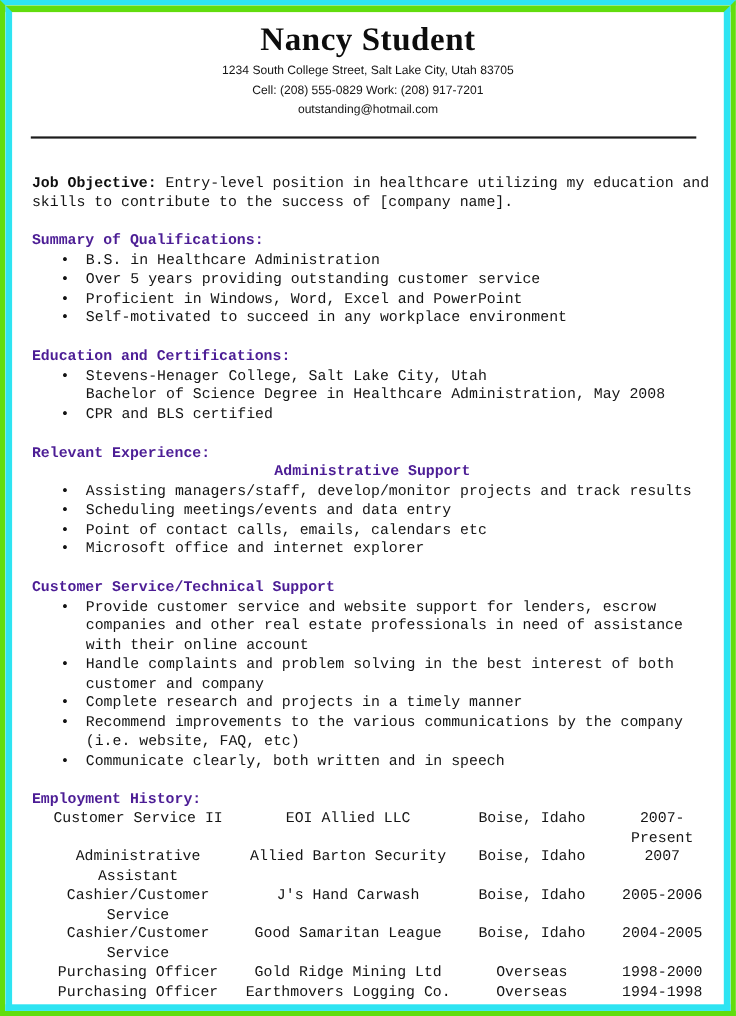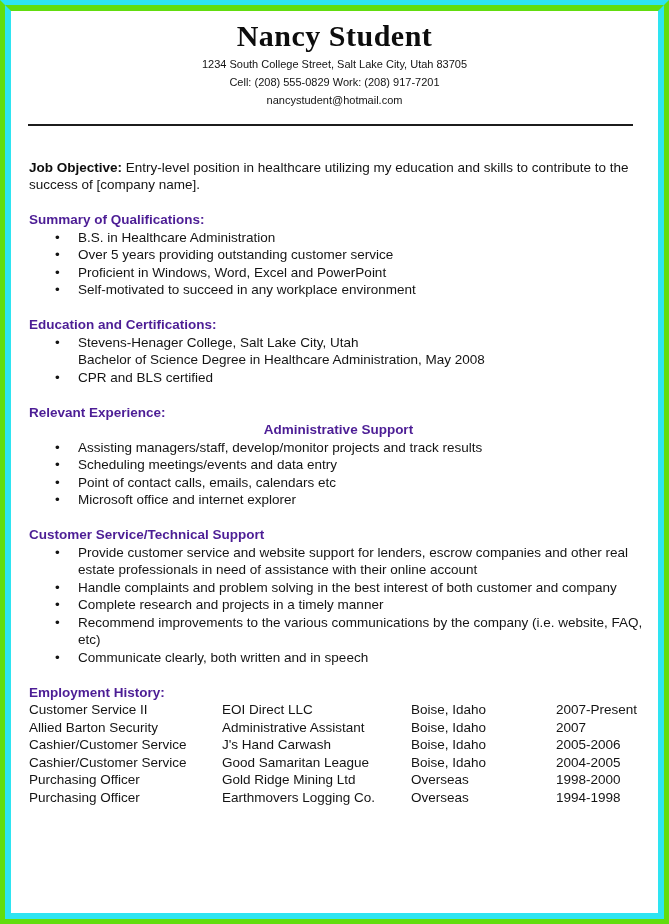--- a/index.html
+++ b/index.html
@@ -40,49 +40,50 @@
   .header-divider {
     height: 1.5px;
     background: #1c1c1c;
     margin: 15px 25px 0 17px;
   }
   .content {
     padding: 0 10px 0 18px;
     font-size: 13.5px;
     line-height: 17.5px;
     color: #141414;
+    font-family: Liberation Mono, monospace;
   }
   .objective { margin: 33px 0 0 0; }
   .b { font-weight: 700; color: #0d0d0d; }
   .section-heading, .group-heading {
     font-size: 13.5px; line-height: 17.5px;
     font-weight: 700; color: #4c1d95;
     margin: 17.5px 0 0 0;
   }
   .group-heading.no-gap { margin: 0; text-align: center; }
   .bullet-row { display: flex; align-items: flex-start; }
   .bullet-glyph { flex: 0 0 23px; margin-left: 26px; }
   .bullet-text { flex: 1; }
-  .emp-table { margin: 0; }
+  .emp-table { margin: 0; text-align: center; }
   .emp-row {
     display: grid;
     grid-template-columns: 193px 189px 145px 1fr;
   }
 </style>
 </head>
 <body>
 
 <div class="outer-frame">
   <div class="inner-frame">
 
     <header class="resume-header">
       <h1 class="person-name">Nancy Student</h1>
       <div class="contact-line">1234 South College Street, Salt Lake City, Utah 83705</div>
       <div class="contact-line">Cell: (208) 555-0829 Work: (208) 917-7201</div>
-      <div class="contact-line">nancystudent@hotmail.com</div>
+      <div class="contact-line">outstanding@hotmail.com</div>
     </header>
 
     <div class="header-divider"></div>
 
     <main class="content">
 
       <p class="objective">
         <span class="b">Job Objective:</span>
         <span>Entry-level position in healthcare utilizing my education and skills to contribute to the success of [company name].</span>
       </p>
@@ -164,27 +165,27 @@
           <span class="bullet-glyph">•</span>
           <div class="bullet-text">Communicate clearly, both written and in speech</div>
         </div>
       </section>
 
       <section>
         <h2 class="section-heading">Employment History:</h2>
         <div class="emp-table">
           <div class="emp-row">
             <div>Customer Service II</div>
-            <div>EOI Direct LLC</div>
+            <div>EOI Allied LLC</div>
             <div>Boise, Idaho</div>
             <div>2007-Present</div>
           </div>
           <div class="emp-row">
+            <div>Administrative Assistant</div>
             <div>Allied Barton Security</div>
-            <div>Administrative Assistant</div>
             <div>Boise, Idaho</div>
             <div>2007</div>
           </div>
           <div class="emp-row">
             <div>Cashier/Customer Service</div>
             <div>J's Hand Carwash</div>
             <div>Boise, Idaho</div>
             <div>2005-2006</div>
           </div>
           <div class="emp-row">

